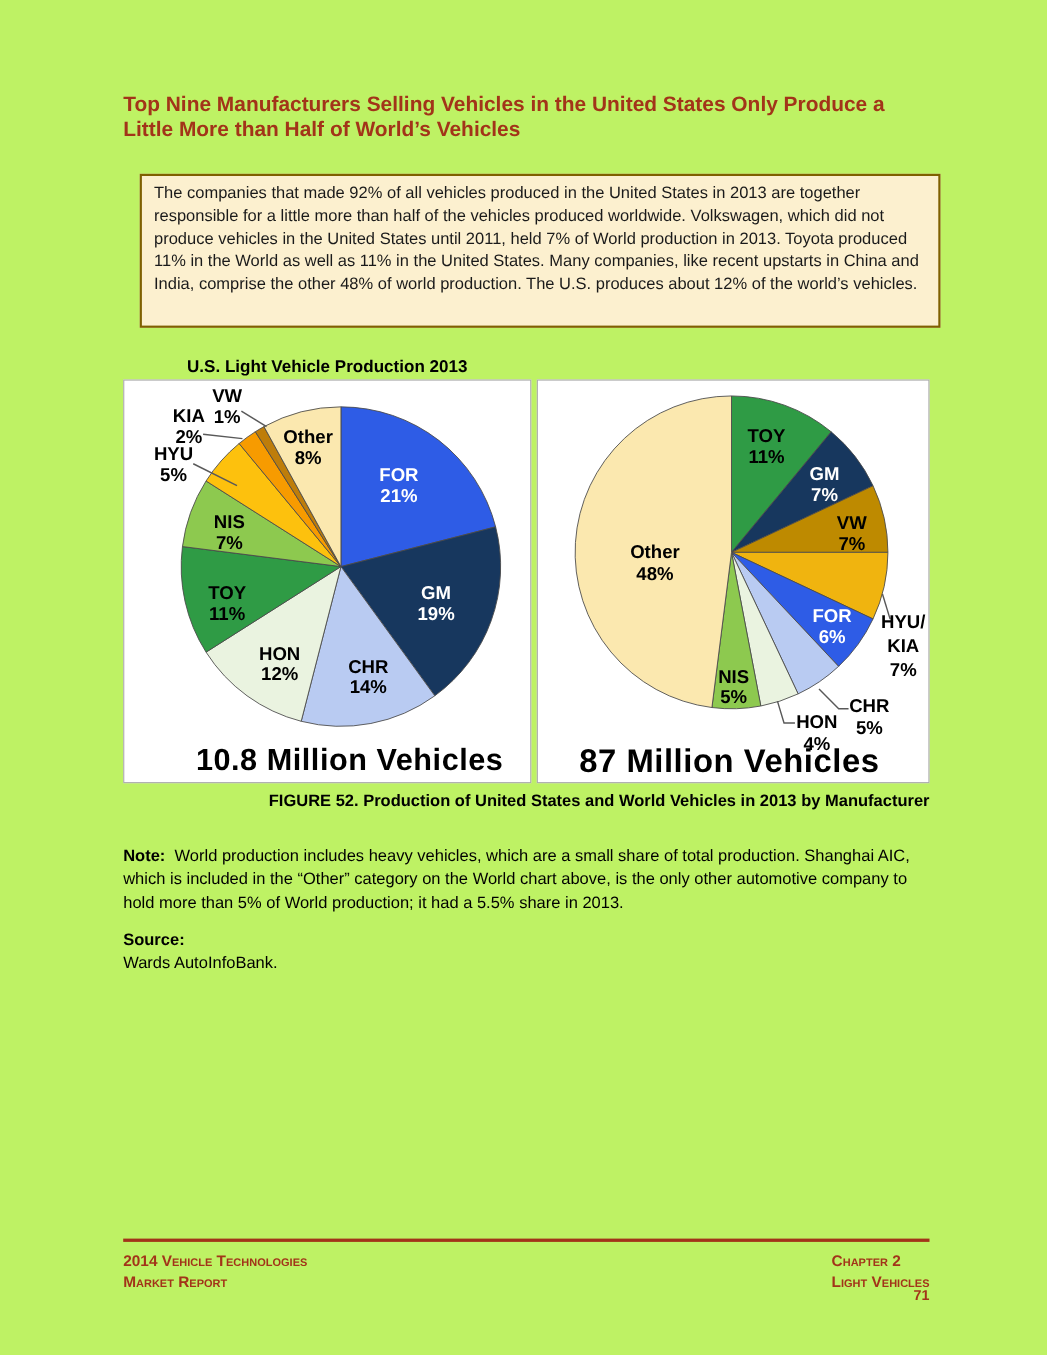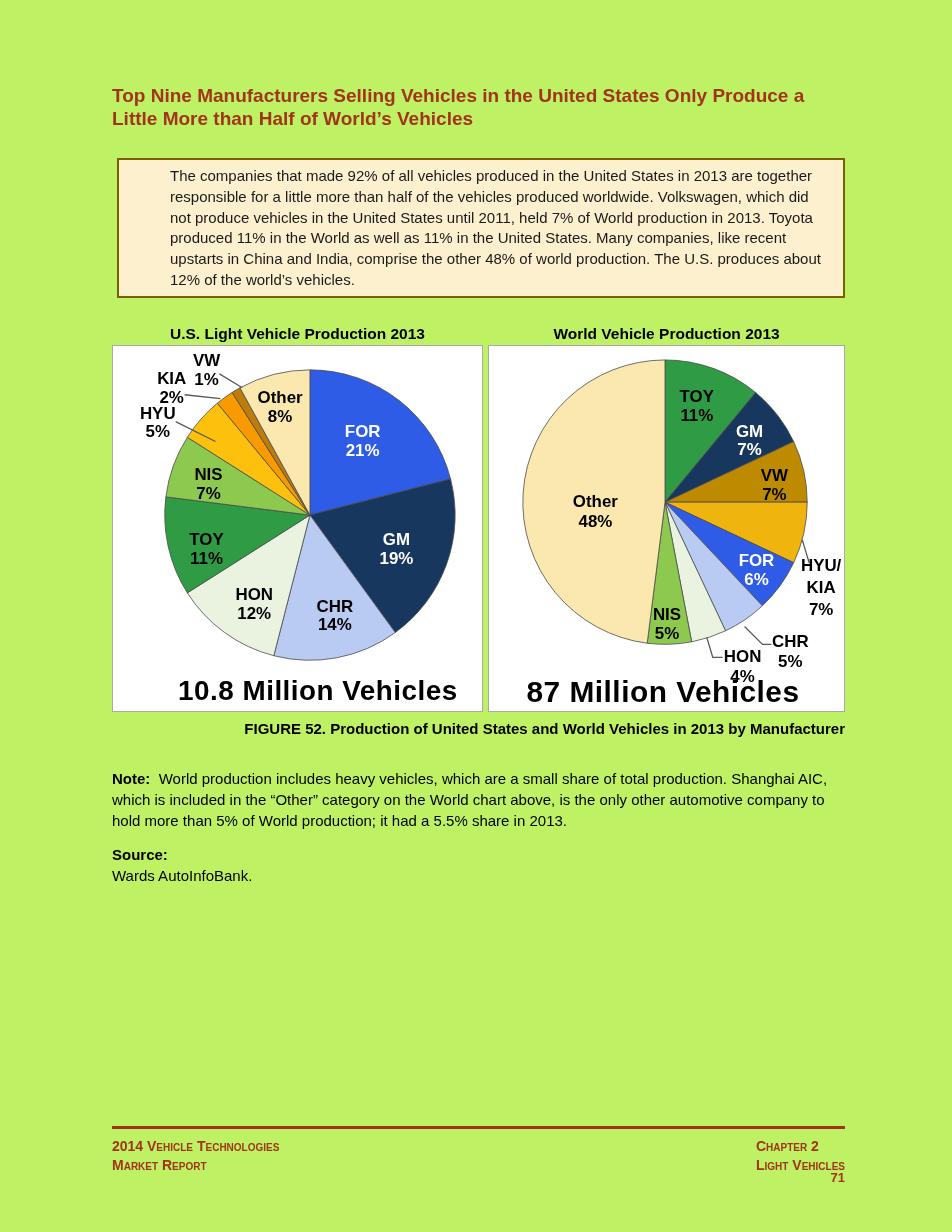--- a/index.html
+++ b/index.html
@@ -6,23 +6,23 @@
     --brand-red:#A23419;
     --callout-bg:#FCF0CF;
     --callout-border:#7F6000;
     --panel-border:#A9A9A9;
   }
   html,body{margin:0;padding:0;background:#fff;}
   .page{position:relative;width:952px;height:1232px;background:#bef264;
         font-family:"Liberation Sans",sans-serif;color:#000;overflow:hidden;}
   .title{position:absolute;left:112px;top:84px;width:724px;margin:0;
          font-size:19px;line-height:23px;font-weight:bold;color:var(--brand-red);}
-  .callout{position:absolute;left:117px;top:158px;width:728px;height:140px;
+  .callout{position:absolute;left:127px;top:158px;width:728px;height:140px;
            background:var(--callout-bg);border:2px solid var(--callout-border);
-           box-sizing:border-box;padding-left:40px;}
+           box-sizing:border-box;}
   .callout-text{margin:6px 11px;font-size:15px;line-height:20.8px;color:#1a1a1a;}
   .chart-title{position:absolute;top:325px;font-weight:bold;font-size:15.5px;
                text-align:center;color:#000;}
   .chart-title-us{left:112px;width:371px;}
   .chart-title-world{left:488px;width:357px;}
   .panel{position:absolute;top:345px;height:367px;background:#fff;
          border:1px solid var(--panel-border);box-sizing:border-box;}
   .panel-us{left:112px;width:371px;}
   .panel-world{left:488px;width:357px;}
   .panel svg{position:absolute;left:0;top:0;width:100%;height:100%;}
@@ -46,21 +46,20 @@
 
 <div class="page">
 
   <h1 class="title">Top Nine Manufacturers Selling Vehicles in the United States Only Produce a Little More than Half of World’s Vehicles</h1>
 
   <div class="callout">
     <p class="callout-text">The companies that made 92% of all vehicles produced in the United States in 2013 are together responsible for a little more than half of the vehicles produced worldwide. Volkswagen, which did not produce vehicles in the United States until 2011, held 7% of World production in 2013. Toyota produced 11% in the World as well as 11% in the United States. Many companies, like recent upstarts in China and India, comprise the other 48% of world production. The U.S. produces about 12% of the world’s vehicles.</p>
   </div>
 
   <div class="chart-title chart-title-us">U.S. Light Vehicle Production 2013</div>
-  <div class="chart-title chart-title-world">World Vehicle Production 2013</div>
 
   <div class="panel panel-us" id="panel-us">
       <svg viewBox="0 0 371 367">
         <path d="M 198 170 L 198.00 24.00 A 146 146 0 0 1 339.41 133.69 Z" fill="#2E5CE6" stroke="#4A4A4A" stroke-width="0.8" stroke-linejoin="round"></path>
         <path d="M 198 170 L 339.41 133.69 A 146 146 0 0 1 283.82 288.12 Z" fill="#17375E" stroke="#4A4A4A" stroke-width="0.8" stroke-linejoin="round"></path>
         <path d="M 198 170 L 283.82 288.12 A 146 146 0 0 1 161.69 311.41 Z" fill="#B9CBF2" stroke="#4A4A4A" stroke-width="0.8" stroke-linejoin="round"></path>
         <path d="M 198 170 L 161.69 311.41 A 146 146 0 0 1 74.73 248.23 Z" fill="#EAF3E0" stroke="#4A4A4A" stroke-width="0.8" stroke-linejoin="round"></path>
         <path d="M 198 170 L 74.73 248.23 A 146 146 0 0 1 53.15 151.70 Z" fill="#2F9B45" stroke="#4A4A4A" stroke-width="0.8" stroke-linejoin="round"></path>
         <path d="M 198 170 L 53.15 151.70 A 146 146 0 0 1 74.73 91.77 Z" fill="#8DC94F" stroke="#4A4A4A" stroke-width="0.8" stroke-linejoin="round"></path>
         <path d="M 198 170 L 74.73 91.77 A 146 146 0 0 1 104.94 57.51 Z" fill="#FDC10D" stroke="#4A4A4A" stroke-width="0.8" stroke-linejoin="round"></path>

